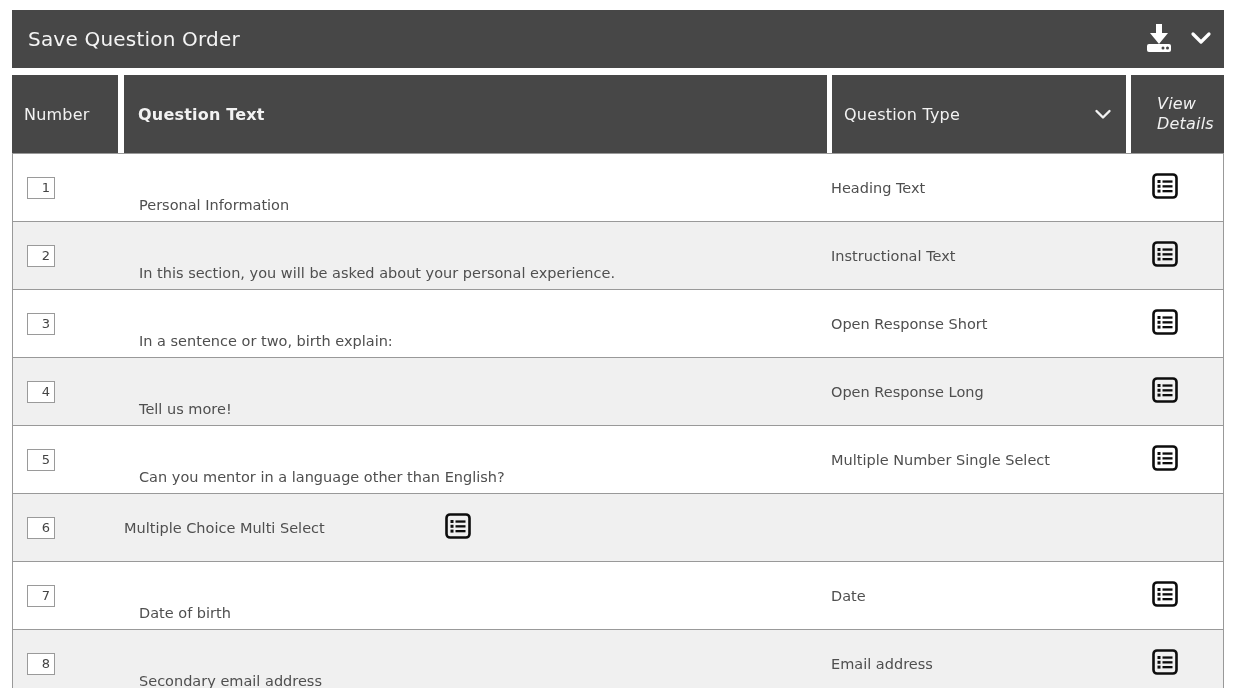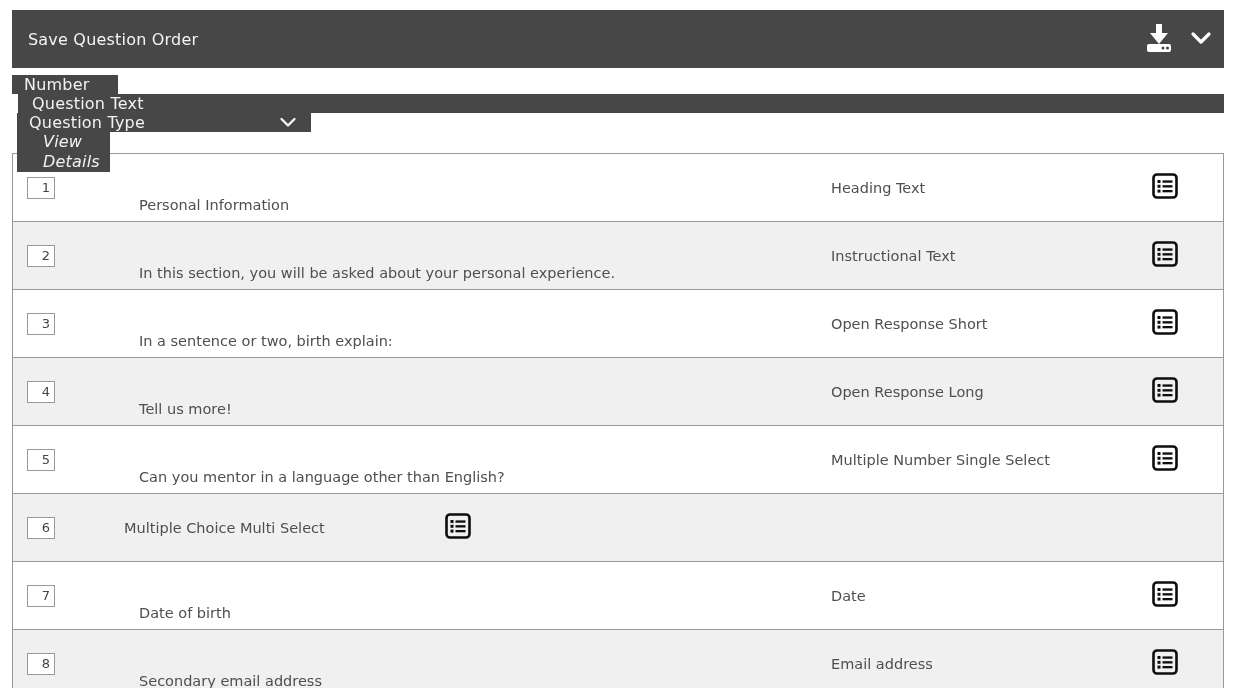--- a/index.html
+++ b/index.html
@@ -6,42 +6,42 @@
   html, body { width: 1238px; height: 688px; overflow: hidden; background: #fff; }
   body { font-family: "DejaVu Sans", "Liberation Sans", sans-serif; }
   .page { margin: 10px 14px 0 12px; width: 1212px; }
 
   
   .topbar {
     height: 58px; background: #474747; color: #f4f4f4;
     display: flex; align-items: center; justify-content: space-between;
     padding: 0 12px 0 16px; cursor: pointer;
   }
-  .topbar-title { font-size: 16px; letter-spacing: 0.2px; }
+  .topbar-title { font-size: 20px; letter-spacing: 0.2px; }
   .topbar-actions { display: flex; align-items: center; gap: 14px; }
   .icon-btn { background: none; border: none; padding: 0; cursor: pointer; display: flex; align-items: center; }
 
   .spacer { height: 7px; }
 
   
   .c-num    { width: 106px; }
   .c-text   { flex: 1; }
   .c-type   { width: 294px; }
   .c-details{ width: 93px; }
   .m1 { margin-left: 6px; }
   .m2 { margin-left: 5px; }
 
   
-  .thead { display: flex; height: 78px; flex-direction: column; }
+  .thead { display: flex; height: 78px; }
   .hcell {
     background: #474747; color: #f2f2f2; font-size: 16px;
     display: flex; align-items: center; letter-spacing: 0.2px;
   }
   .hcell.c-num  { padding-left: 12px; }
-  .hcell.c-text { padding-left: 14px; }
+  .hcell.c-text { padding-left: 14px; font-weight: bold; }
   .hcell.c-type { padding: 0 14px 0 12px; justify-content: space-between; cursor: pointer; }
   .hcell.c-details { padding-left: 26px; line-height: 1.25; font-style: italic; }
 
   
   .rows { border-left: 1px solid #999; border-right: 1px solid #999; }
   .trow { display: flex; height: 68px; border-top: 1px solid #999; background: #fff; }
   .trow:nth-child(even) { background: #f0f0f0; }
   .trow.partial { height: 20px; }
   .cell { display: flex; align-items: center; color: #4f4f4f; font-size: 14.5px; }
   .cell.c-num  { padding-left: 14px; }

